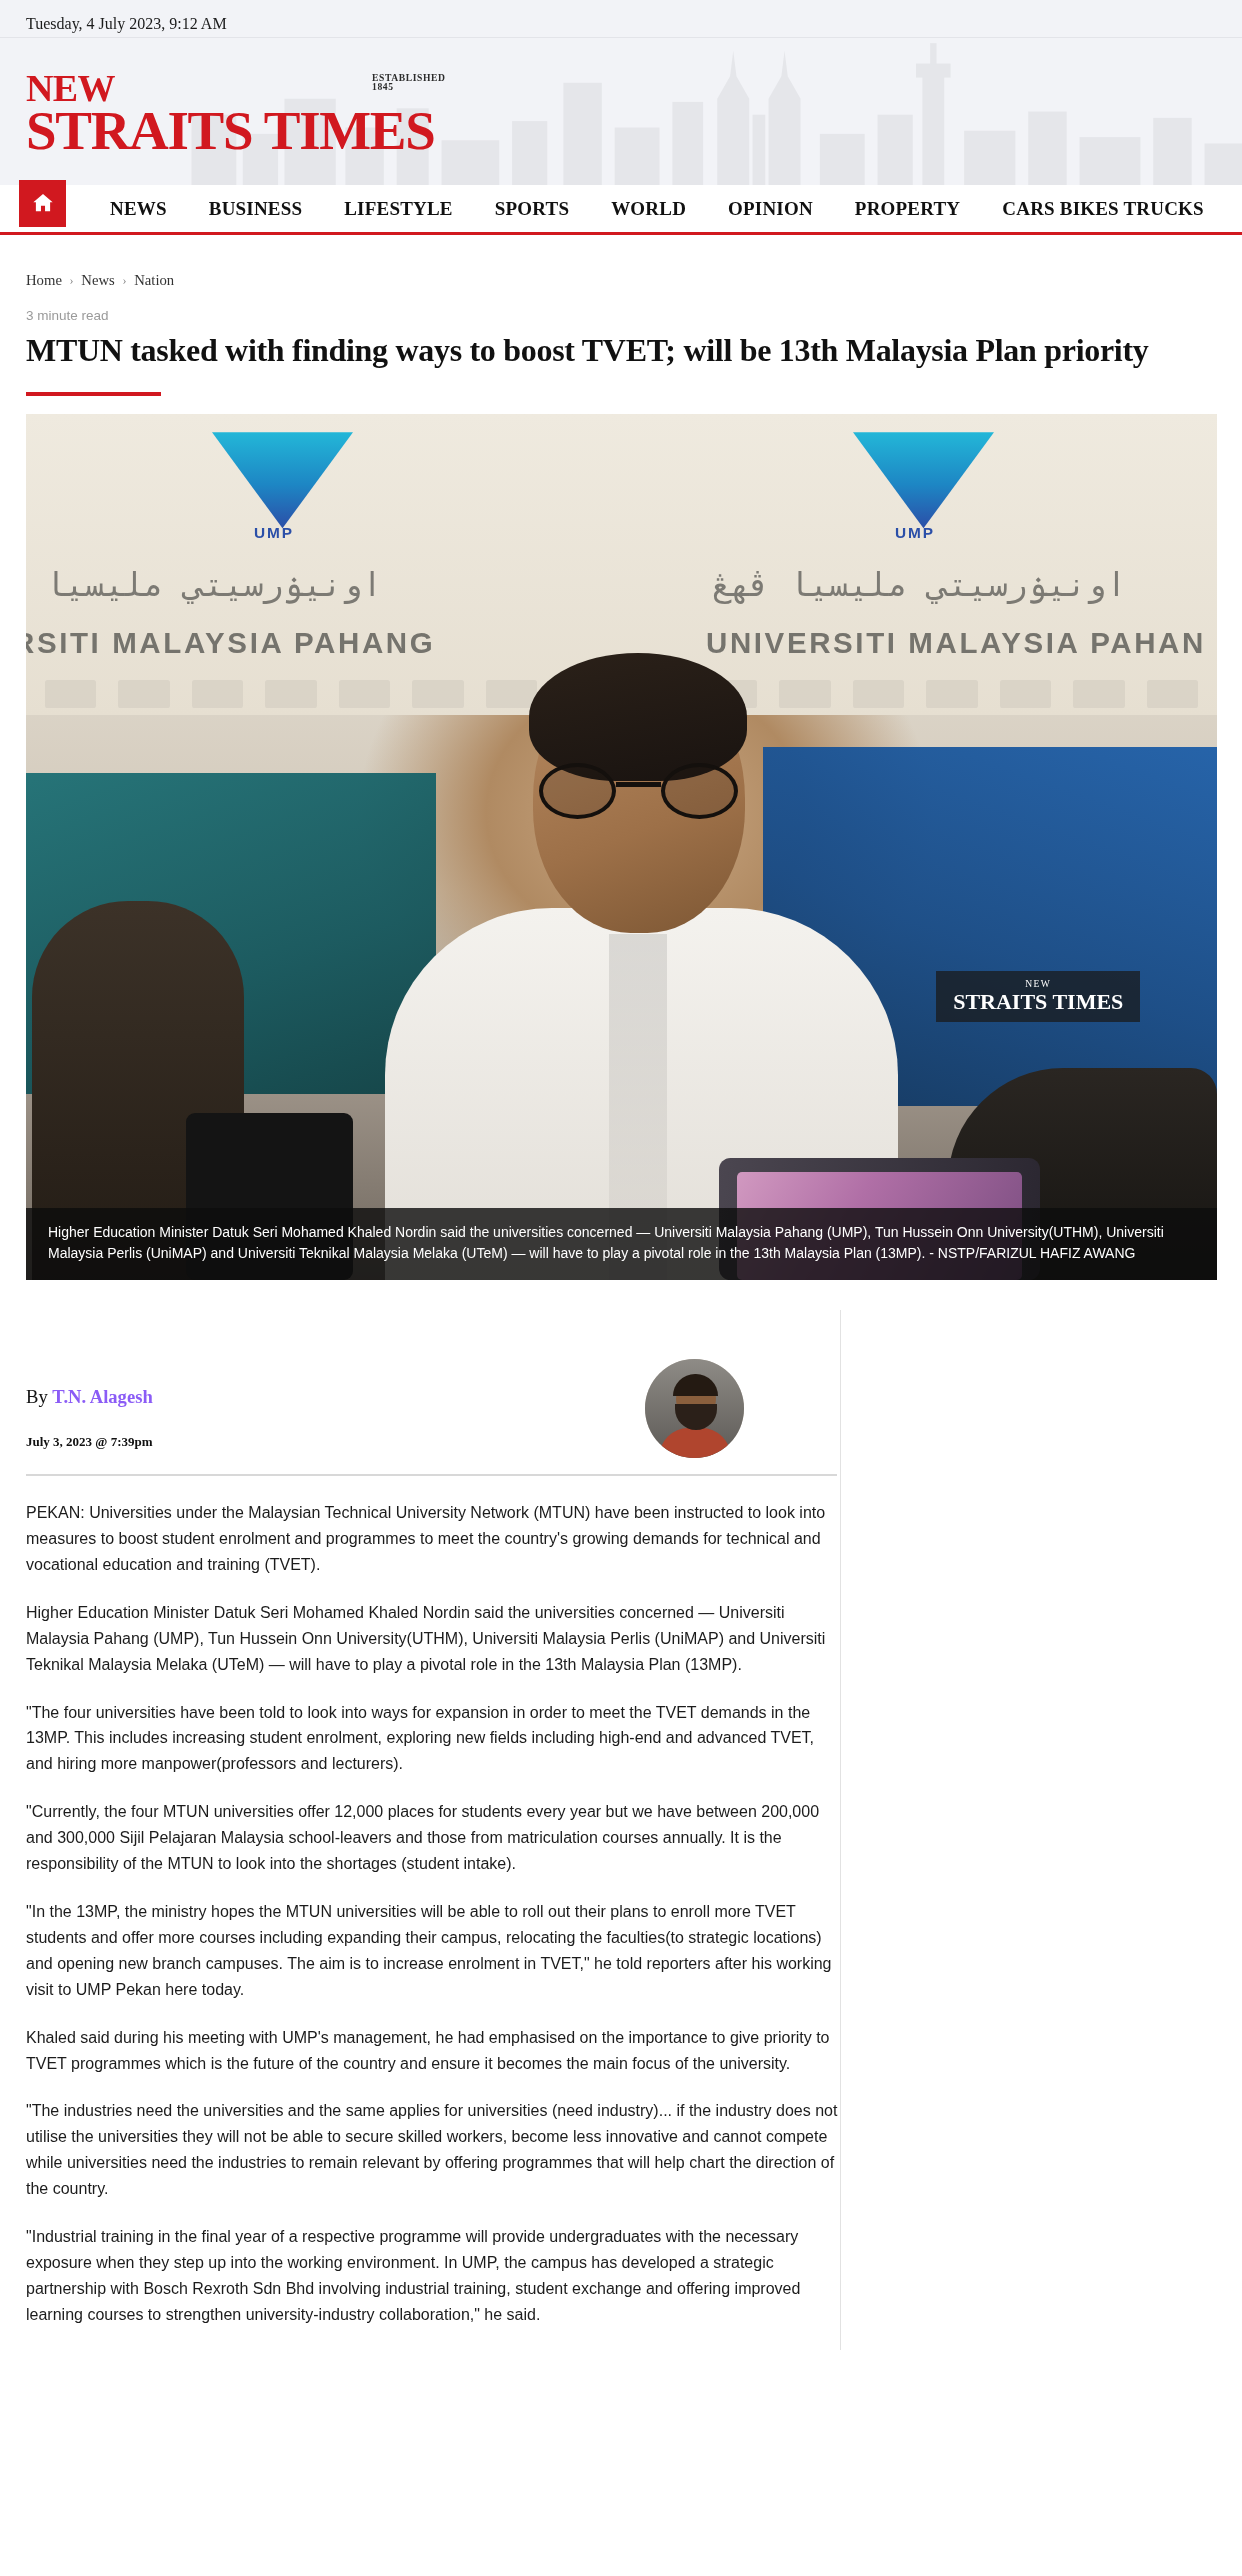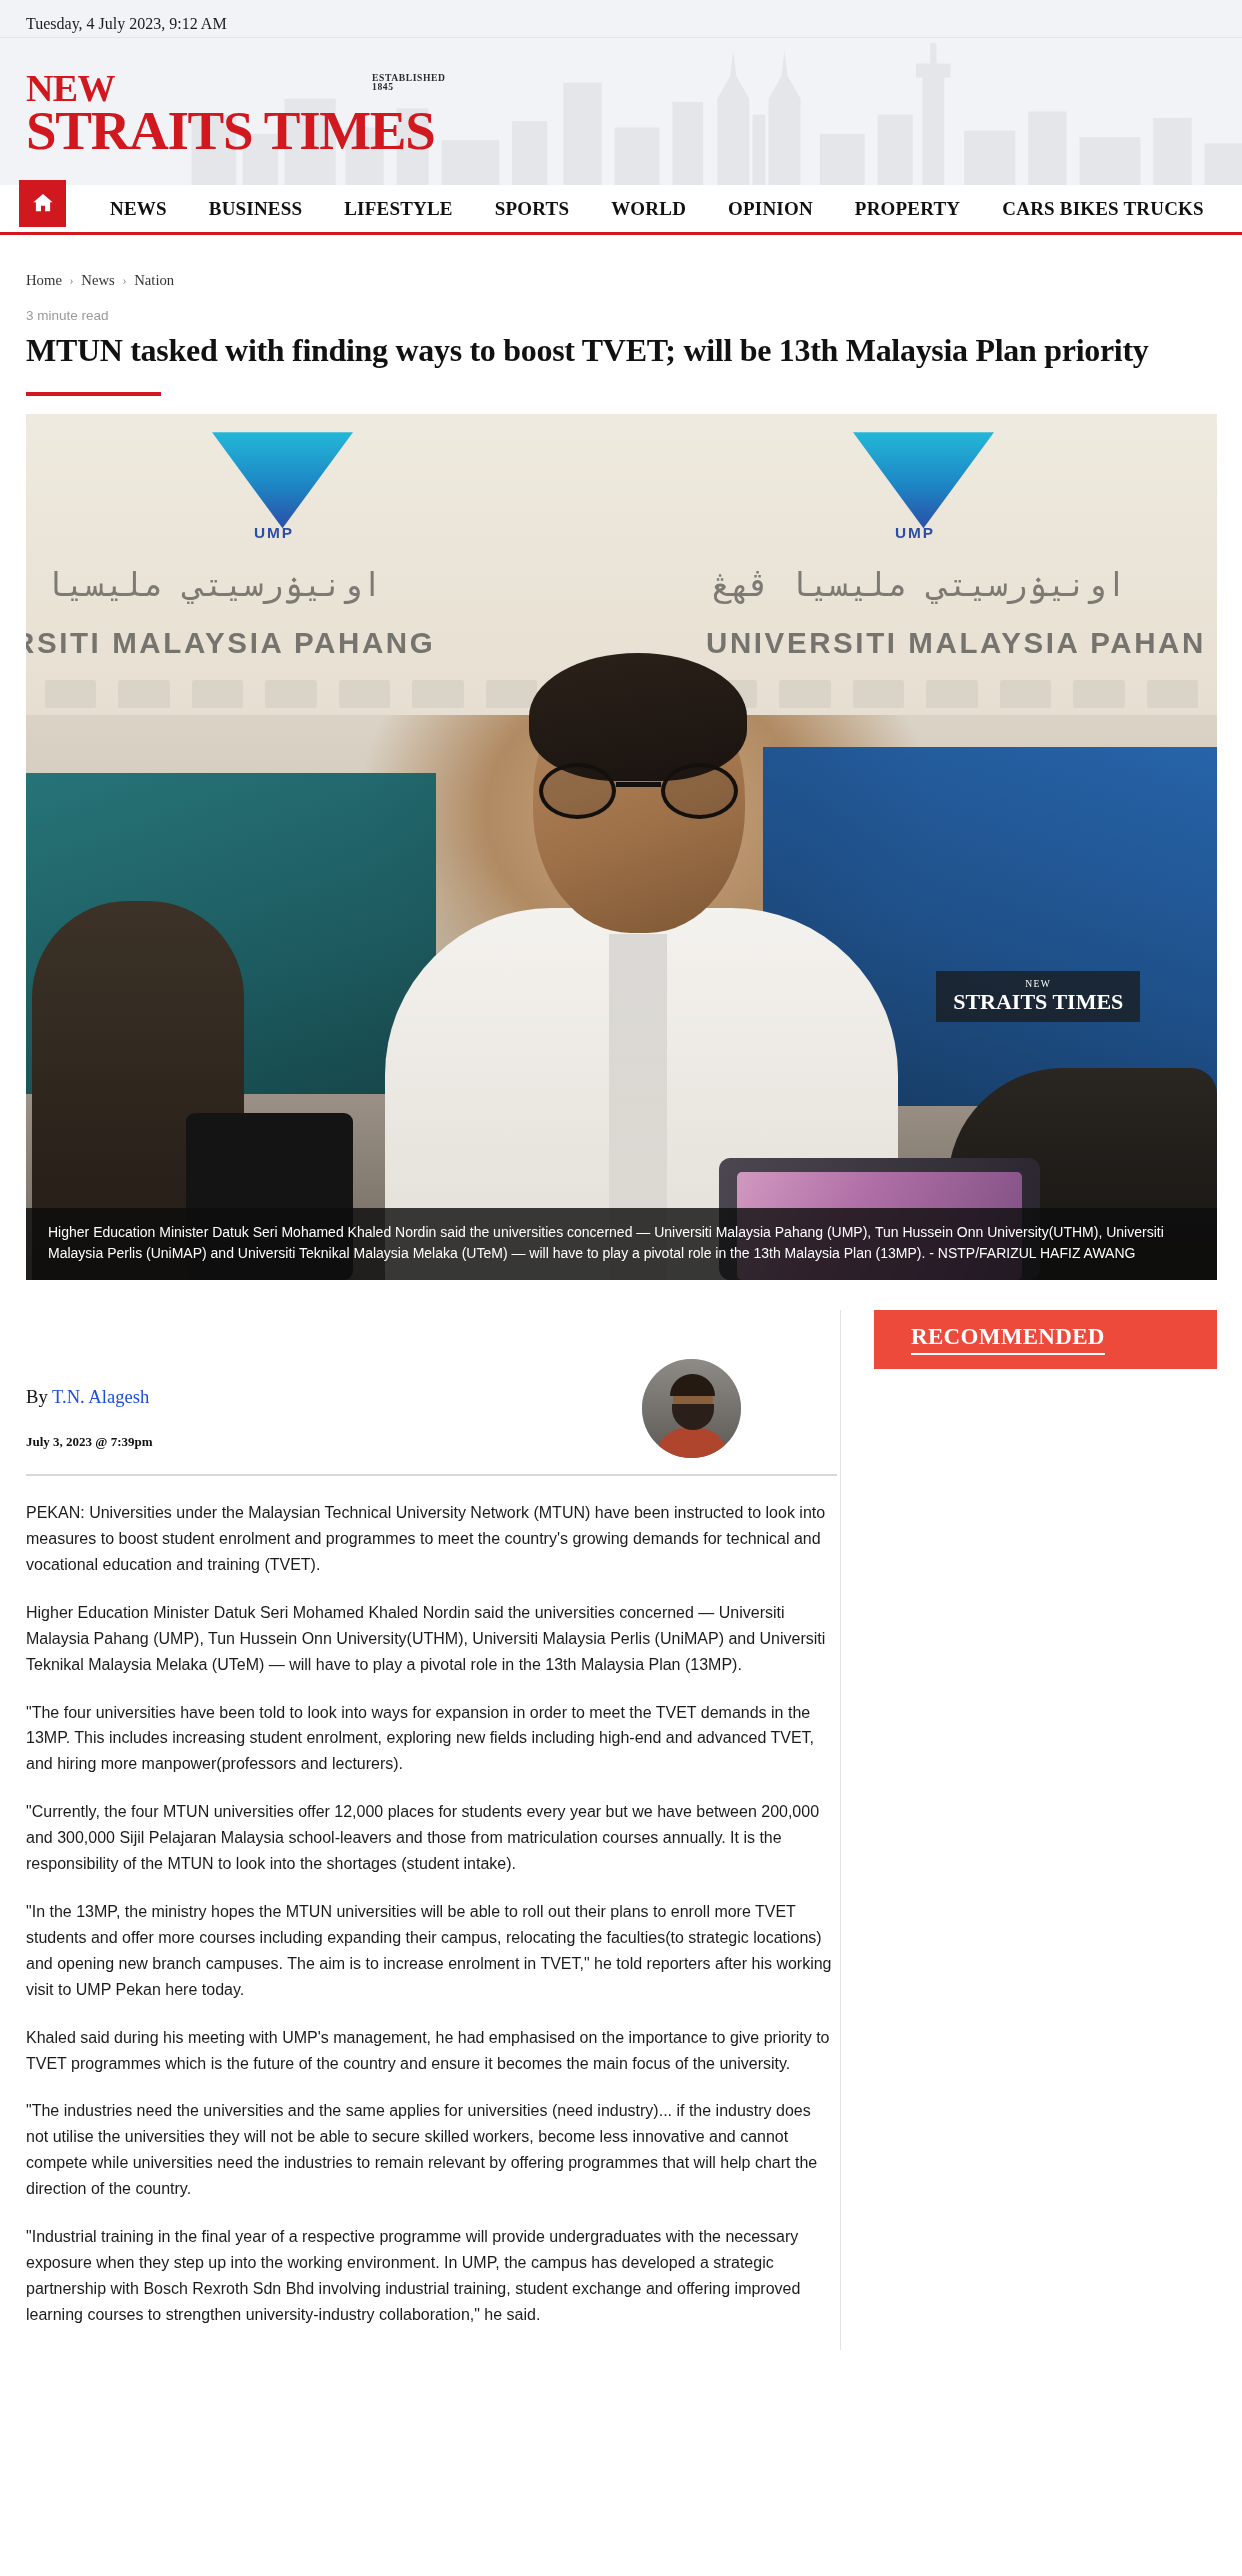--- a/index.html
+++ b/index.html
@@ -330,21 +330,21 @@
     display: flex;
     align-items: flex-start;
     justify-content: space-between;
     padding-top: 76px;
   }
   .byline {
     font-family: "Liberation Serif", serif;
     font-size: 18.6px;
     color: #111;
   }
-  .byline .author { color: #1d4ed8; font-weight: normal; margin-top: 16px; }
+  .byline .author { color: #8b5cf6; font-weight: bold; margin-top: 16px; }
   .byline .stamp { margin-top: 26px; font-weight: bold; font-size: 13px; }
   .avatar {
     width: 99px; height: 99px;
     border-radius: 50%;
     overflow: hidden;
     position: relative;
     background: #b9b0a4;
     margin-right: 96px;
     margin-top: -27px;
     flex: none;
@@ -558,21 +558,16 @@
       <p class="body">PEKAN: Universities under the Malaysian Technical University Network (MTUN) have been instructed to look into measures to boost student enrolment and programmes to meet the country's growing demands for technical and vocational education and training (TVET).</p>
       <p class="body">Higher Education Minister Datuk Seri Mohamed Khaled Nordin said the universities concerned — Universiti Malaysia Pahang (UMP), Tun Hussein Onn University(UTHM), Universiti Malaysia Perlis (UniMAP) and Universiti Teknikal Malaysia Melaka (UTeM) — will have to play a pivotal role in the 13th Malaysia Plan (13MP).</p>
       <p class="body">"The four universities have been told to look into ways for expansion in order to meet the TVET demands in the 13MP. This includes increasing student enrolment, exploring new fields including high-end and advanced TVET, and hiring more manpower(professors and lecturers).</p>
       <p class="body">"Currently, the four MTUN universities offer 12,000 places for students every year but we have between 200,000 and 300,000 Sijil Pelajaran Malaysia school-leavers and those from matriculation courses annually. It is the responsibility of the MTUN to look into the shortages (student intake).</p>
       <p class="body">"In the 13MP, the ministry hopes the MTUN universities will be able to roll out their plans to enroll more TVET students and offer more courses including expanding their campus, relocating the faculties(to strategic locations) and opening new branch campuses. The aim is to increase enrolment in TVET," he told reporters after his working visit to UMP Pekan here today.</p>
       <p class="body">Khaled said during his meeting with UMP's management, he had emphasised on the importance to give priority to TVET programmes which is the future of the country and ensure it becomes the main focus of the university.</p>
       <p class="body">"The industries need the universities and the same applies for universities (need industry)... if the industry does not utilise the universities they will not be able to secure skilled workers, become less innovative and cannot compete while universities need the industries to remain relevant by offering programmes that will help chart the direction of the country.</p>
       <p class="body">"Industrial training in the final year of a respective programme will provide undergraduates with the necessary exposure when they step up into the working environment. In UMP, the campus has developed a strategic partnership with Bosch Rexroth Sdn Bhd involving industrial training, student exchange and offering improved learning courses to strengthen university-industry collaboration," he said.</p>
     </div>
 
-    <div class="col-side">
-      <div class="rec-box">
-        <span class="rec-title">RECOMMENDED</span>
-      </div>
-    </div>
   </div>
 
 </div>
 
 
 </body></html>

